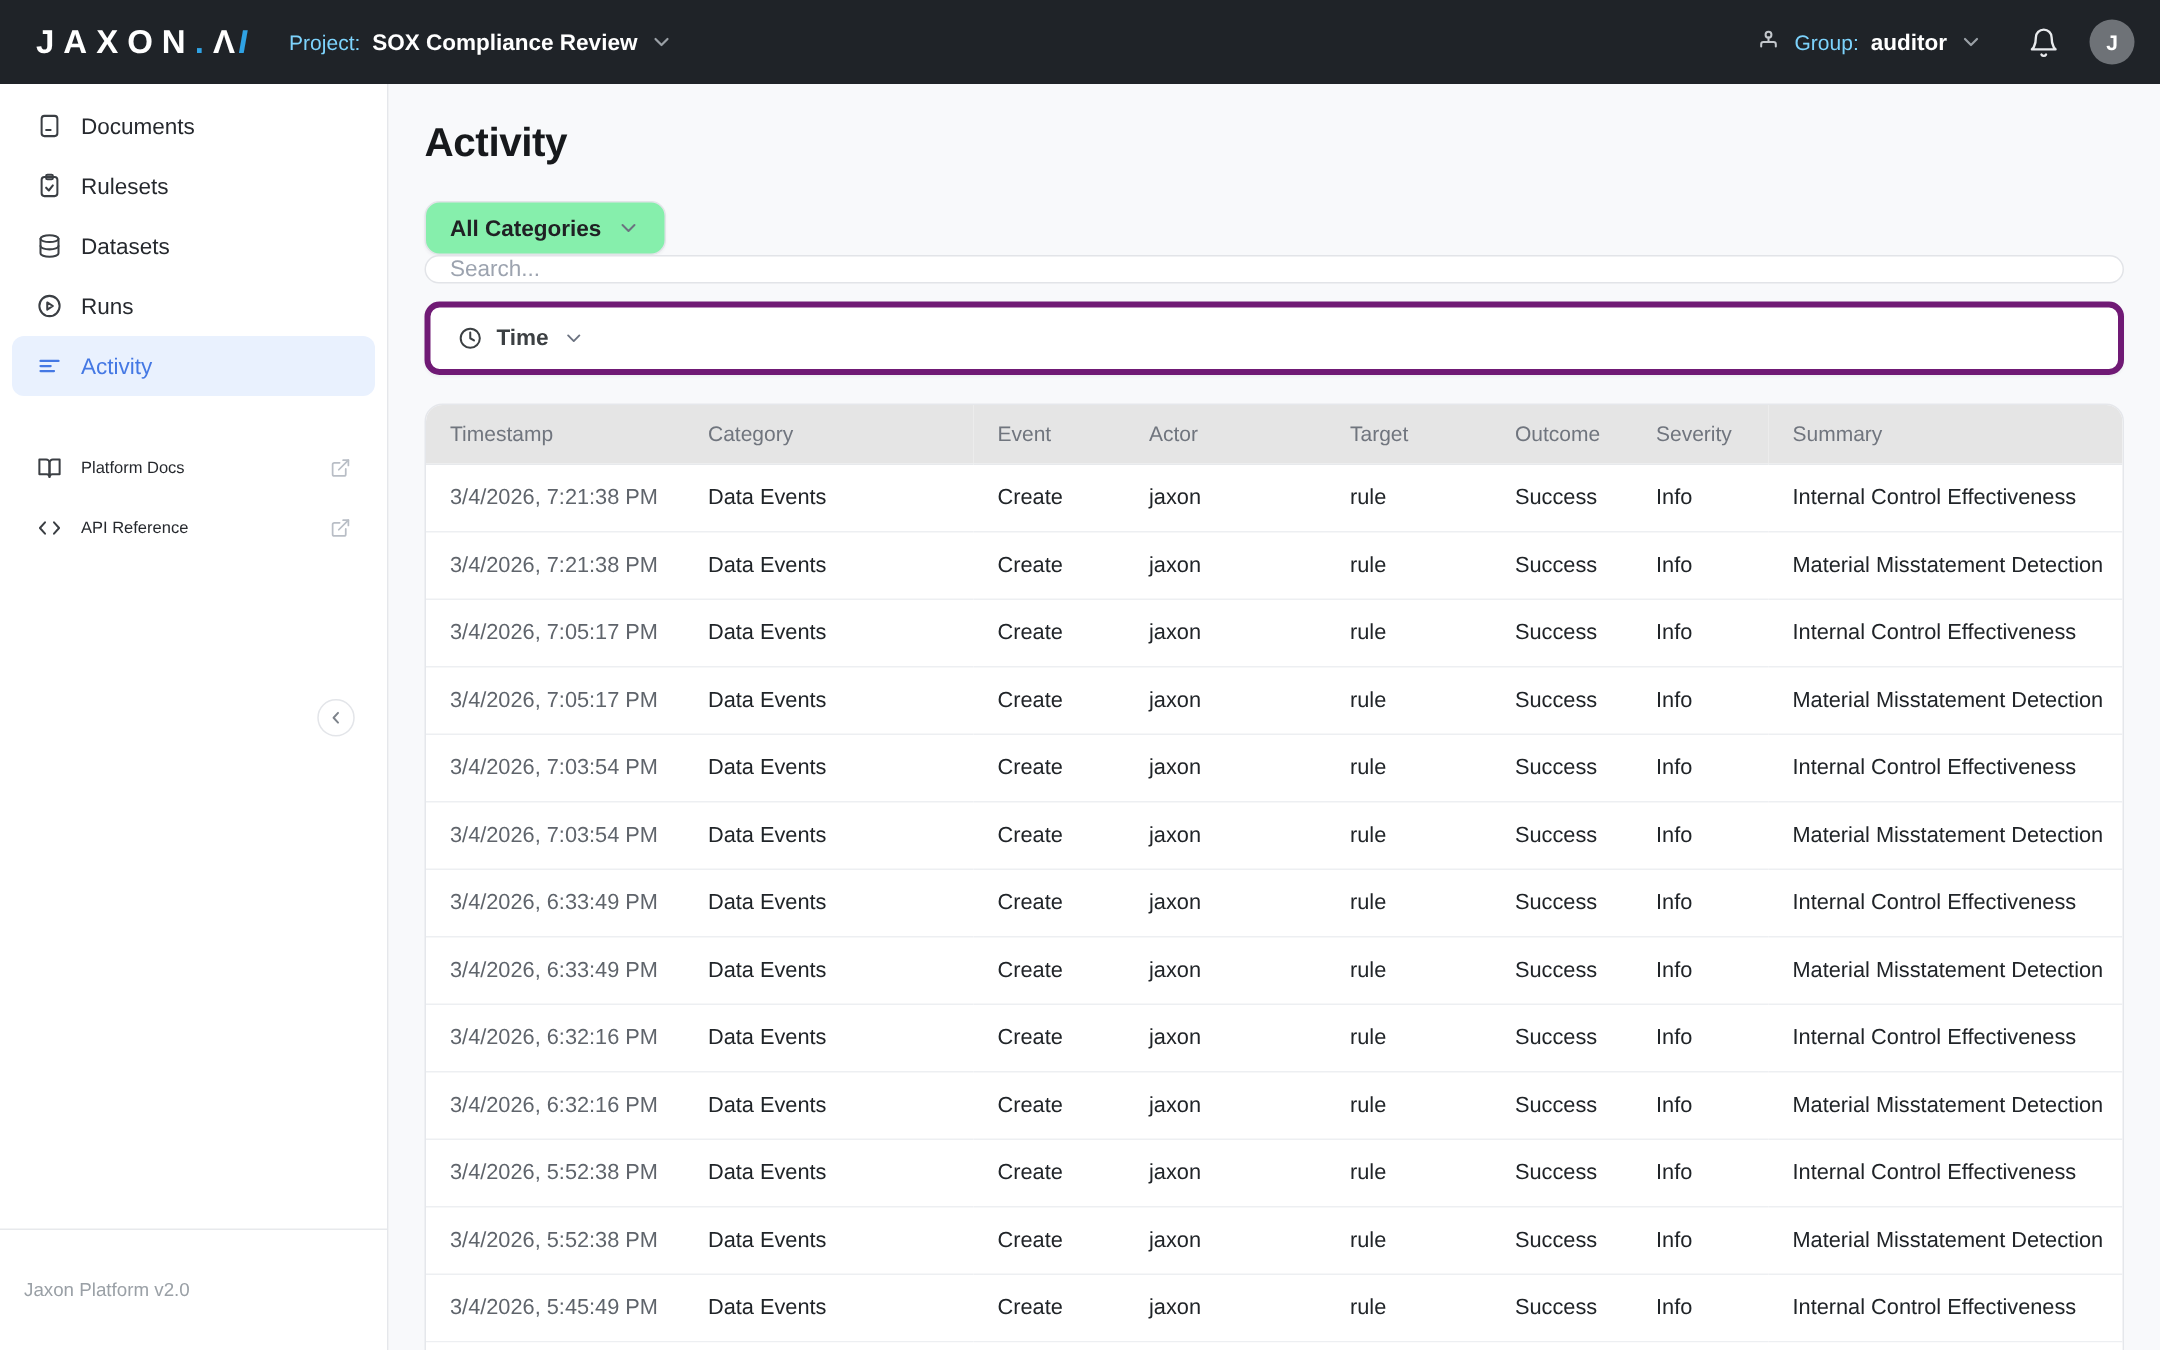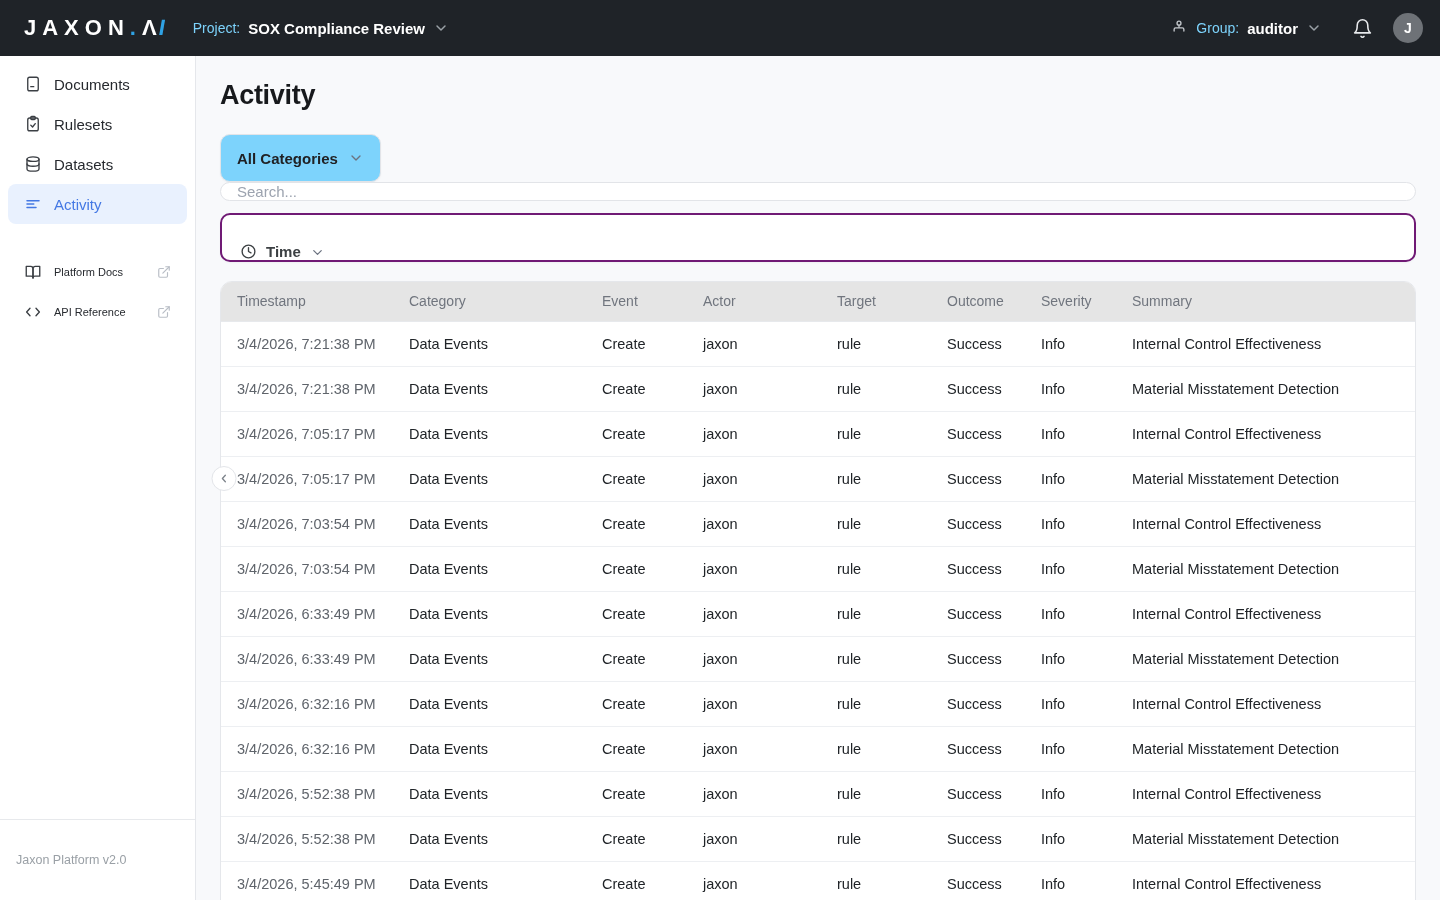--- a/index.html
+++ b/index.html
@@ -33,21 +33,21 @@
     margin-left:20px; width:30px; height:30px; border-radius:50%;
     background:#6e7277; color:#fff; font-size:14px; font-weight:600;
     display:flex; align-items:center; justify-content:center; cursor:pointer;
   }
 
   
   .app { display:flex; height:844px; }
 
   
   .sidebar {
-    width:196px; background:#ffffff; border-right:1px solid #e5e7eb;
+    width:259px; background:#ffffff; border-right:1px solid #e5e7eb;
     display:flex; flex-direction:column; padding-top:8px; position:relative;
   }
   .nav-item {
     height:40px; margin:0 8px; padding:0 16px; border-radius:8px;
     display:flex; align-items:center; gap:12px; cursor:pointer;
     color:#26292e; font-size:15px; font-weight:500;
   }
   .nav-item .nicon { color:#3b3f44; }
   .nav-item.active { background:#e9f1fe; color:#4478e4; }
   .nav-item.active .nicon { color:#4478e4; }
@@ -67,35 +67,35 @@
     position:absolute; left:224px; top:466px; transform:translateX(-50%);
     width:25px; height:25px; border-radius:50%; background:#ffffff;
     border:1px solid #e3e5e9; color:#7d838b; cursor:pointer; z-index:5;
     display:flex; align-items:center; justify-content:center; padding:0;
   }
 
   
   .content { flex:1; padding:24px 24px 0 24px; overflow:hidden; }
   .page-title { font-size:27px; font-weight:700; color:#17191c; letter-spacing:-0.3px; }
   .filter-btn {
-    margin-top:23px; height:48px; background:#7dd3fc; border:1px solid #e2e4e8;
+    margin-top:23px; height:36px; background:#86efac; border:1px solid #e2e4e8;
     border-radius:10px; padding:0 16px; display:inline-flex; align-items:center; gap:10px;
     font-family:inherit; font-size:15px; font-weight:600; color:#202124; cursor:pointer;
     box-shadow:0 1px 2px rgba(16,24,40,0.04);
   }
   .filter-btn .chev { color:#6b7280; }
   .search-row { display:flex; gap:12px;flex-direction:column; }
   .search-input {
     flex:1; height:49px; background:#fff; border:1px solid #e2e4e8; border-radius:10px;
     padding:0 16px; font-family:inherit; font-size:15px; color:#202428; outline:none;
   }
   .search-input::placeholder { color:#9ca3af; }
   .time-btn {
-    flex:0 0 auto; height:49px; background:#fff; border:2px solid #701a75; border-radius:10px;
-    padding:0 18px; display:inline-flex; align-items:flex-end; gap:9px;
+    flex:0 0 auto; height:49px; background:#fff; border:4px solid #701a75; border-radius:10px;
+    padding:0 18px; display:inline-flex; align-items:center; gap:9px;
     font-family:inherit; font-size:15px; font-weight:600; color:#3c4043; cursor:pointer;
     box-shadow:0 1px 2px rgba(16,24,40,0.04);
   }
   .time-btn .chev { color:#6b7280; }
 
   
   .table-card {
     margin-top:19px; background:#fff; border:1px solid #e5e7eb;
     border-radius:12px 12px 0 0; overflow:hidden;
   }
@@ -186,20 +186,29 @@
       </div>
       <div class="nav-item">
         <span class="nicon">
           <svg width="18" height="18" viewBox="0 0 24 24" fill="none" stroke="currentColor" stroke-width="1.8" stroke-linecap="round" stroke-linejoin="round">
               <ellipse cx="12" cy="5.5" rx="8" ry="3"></ellipse>
               <path d="M20 12c0 1.66-3.58 3-8 3s-8-1.34-8-3"></path>
               <path d="M4 5.5v13c0 1.66 3.58 3 8 3s8-1.34 8-3v-13"></path>
             </svg>
         </span>
         <span>Datasets</span>
+      </div>
+      <div class="nav-item">
+        <span class="nicon">
+          <svg width="18" height="18" viewBox="0 0 24 24" fill="none" stroke="currentColor" stroke-width="1.8" stroke-linecap="round" stroke-linejoin="round">
+              <circle cx="12" cy="12" r="9"></circle>
+              <path d="M10 8.8 15 12l-5 3.2z"></path>
+            </svg>
+        </span>
+        <span>Runs</span>
       </div>
       <div class="nav-item active">
         <span class="nicon">
           <svg width="18" height="18" viewBox="0 0 24 24" fill="none" stroke="currentColor" stroke-width="2" stroke-linecap="round">
               <line x1="4" y1="7.5" x2="20" y2="7.5"></line>
               <line x1="4" y1="12" x2="13" y2="12"></line>
               <line x1="4" y1="16.5" x2="16" y2="16.5"></line>
             </svg>
         </span>
         <span>Activity</span>

